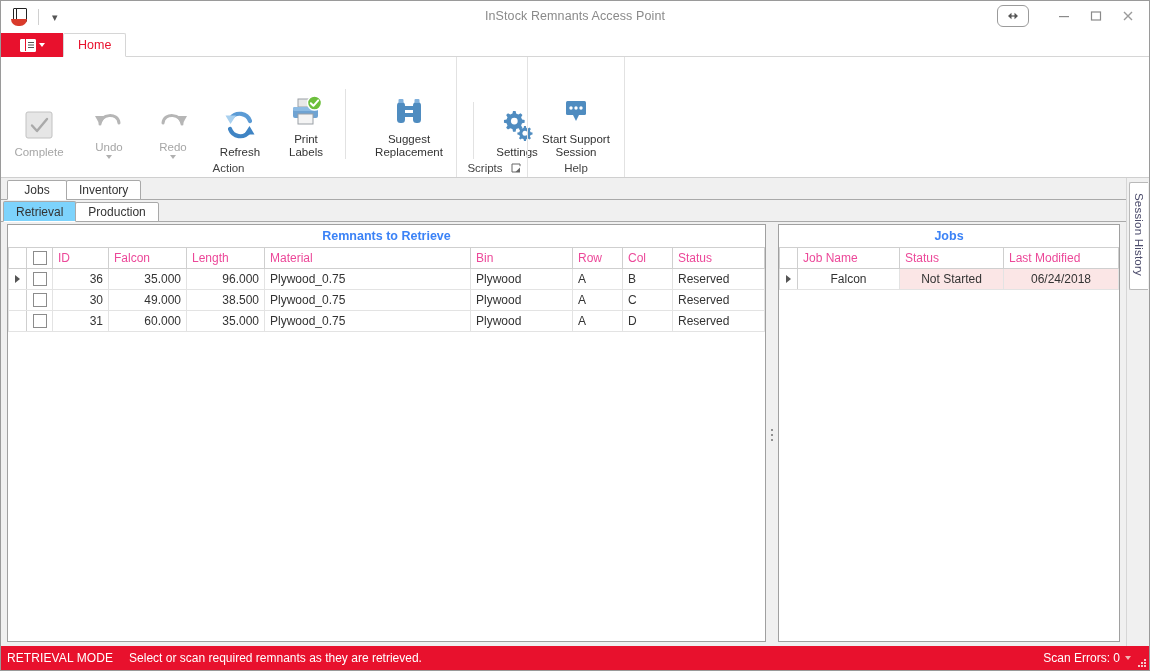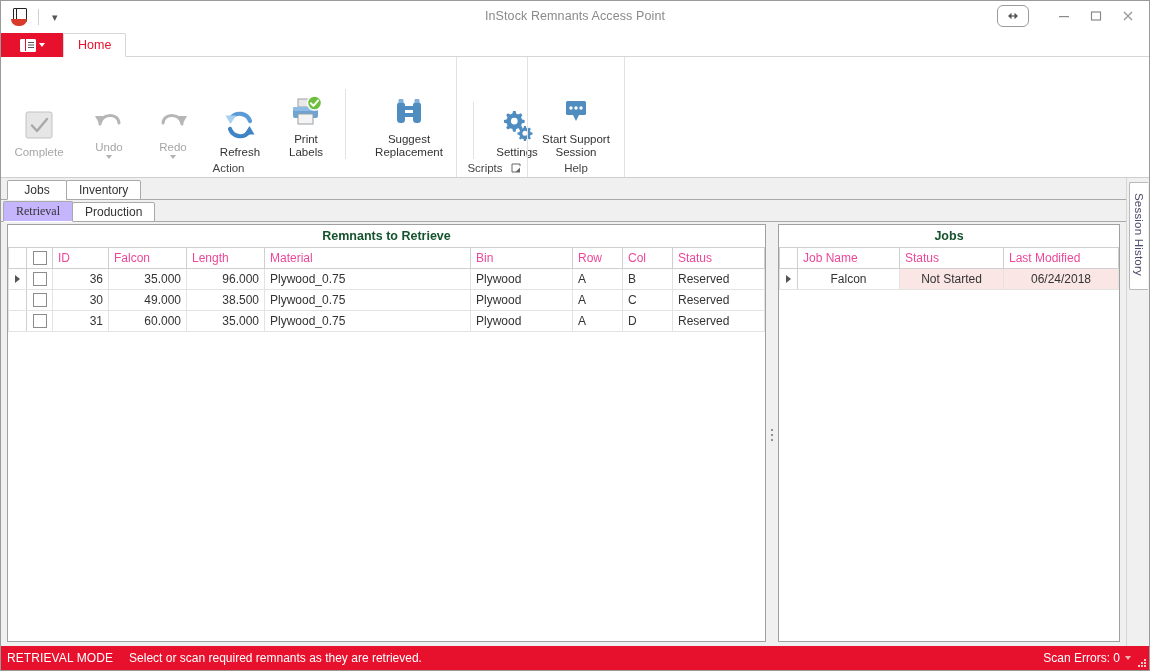--- a/index.html
+++ b/index.html
@@ -110,31 +110,31 @@
     height:22px;flex:0 0 22px;display:flex;align-items:flex-end;padding-left:6px;
     background:#f0f0f0;position:relative;
   }
   .tabs-row:after{content:"";position:absolute;left:0;right:0;bottom:0;height:1px;background:#a9a9a9;}
   .wtab{
     height:20px;min-width:60px;padding:0 12px;box-sizing:border-box;
     display:flex;align-items:center;justify-content:center;font-size:12px;color:#333;
     border:1px solid #a9a9a9;background:#f5f5f5;border-radius:2px 2px 0 0;
     position:relative;z-index:2;margin-right:-1px;
   }
-  .wtab.active{background:#c4b5fd;height:21px;border-bottom:1px solid #fff;z-index:3;font-family:Liberation Serif, serif;}
+  .wtab.active{background:#7dd3fc;height:21px;border-bottom:1px solid #fff;z-index:3;}
   .tabs-row.row2{padding-left:2px;}
 
   .panels{flex:1;display:flex;min-height:0;background:#f0f0f0;padding:2px 0 0 0;}
   .leftpanel{
     flex:1;min-width:0;margin:0 0 4px 6px;background:#fff;border:1px solid #a0a0a0;
     display:flex;flex-direction:column;
   }
   .panel-title{
     height:22px;flex:0 0 22px;display:flex;align-items:center;justify-content:center;
-    color:#14532d;font-weight:bold;font-size:12.5px;background:#fff;
+    color:#3b82f6;font-weight:bold;font-size:12.5px;background:#fff;
   }
   .splitter{
     width:12px;flex:0 0 12px;display:flex;align-items:center;justify-content:center;
     background:#f0f0f0;
   }
   .splitter .dots{display:flex;flex-direction:column;gap:3px;}
   .splitter .dots i{width:2px;height:2px;background:#909090;display:block;}
   .rightpanel{
     width:340px;flex:0 0 340px;margin:0 6px 4px 0;background:#fff;border:1px solid #a0a0a0;
     display:flex;flex-direction:column;

